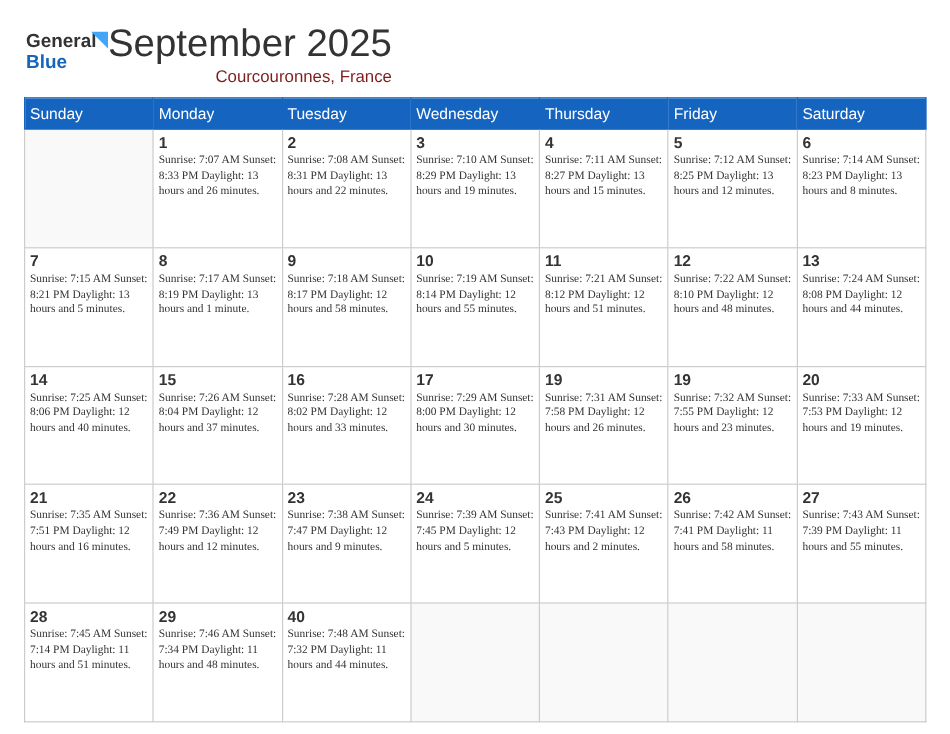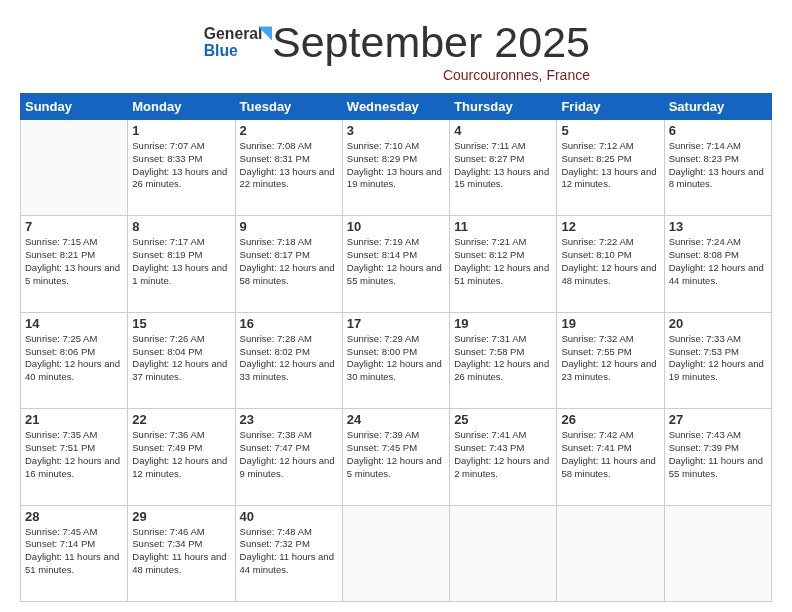--- a/index.html
+++ b/index.html
@@ -12,53 +12,53 @@
     }
     .page {
       width: 792px;
       height: 612px;
       padding: 18px 20px 10px 20px;
       display: flex;
       flex-direction: column;
     }
     .header {
       display: flex;
-      justify-content: center;
+      justify-content: flex-start;
       align-items: flex-start;
       margin-bottom: 10px;
     }
     .logo {
       display: flex;
       flex-direction: column;
       align-items: flex-start;
     }
     .title-block {
       text-align: right;
     }
     .month-title {
-      font-size: 43px;
+      font-size: 32px;
       color: #333;
       font-weight: normal;
     }
     .location {
       font-size: 14px;
       color: #7f1d1d;
     }
     .calendar {
       flex: 1;
       border: 1px solid #ccc;
       border-collapse: collapse;
       width: 100%;
       table-layout: fixed;
     }
     .calendar th {
       background: #1565c0;
       color: #fff;
       font-size: 13px;
-      font-weight: bold;
+      font-weight: normal;
       padding: 5px 4px;
       text-align: left;
       border: 1px solid #1565c0;
     }
     .calendar td {
       vertical-align: top;
       border: 1px solid #ccc;
       padding: 3px 4px;
       font-size: 10px;
       color: #333;
@@ -68,20 +68,21 @@
       font-size: 13px;
       font-weight: bold;
       color: #333;
       display: block;
       margin-bottom: 2px;
     }
     .day-info {
       font-size: 9.5px;
       color: #333;
       line-height: 1.35;
+      font-family: Liberation Serif, serif;
     }
     .empty { background: #f9f9f9; }
     .logo-svg {
       width: 70px;
       height: 45px;
     }
   </style>
 </head>
 <body>
 

